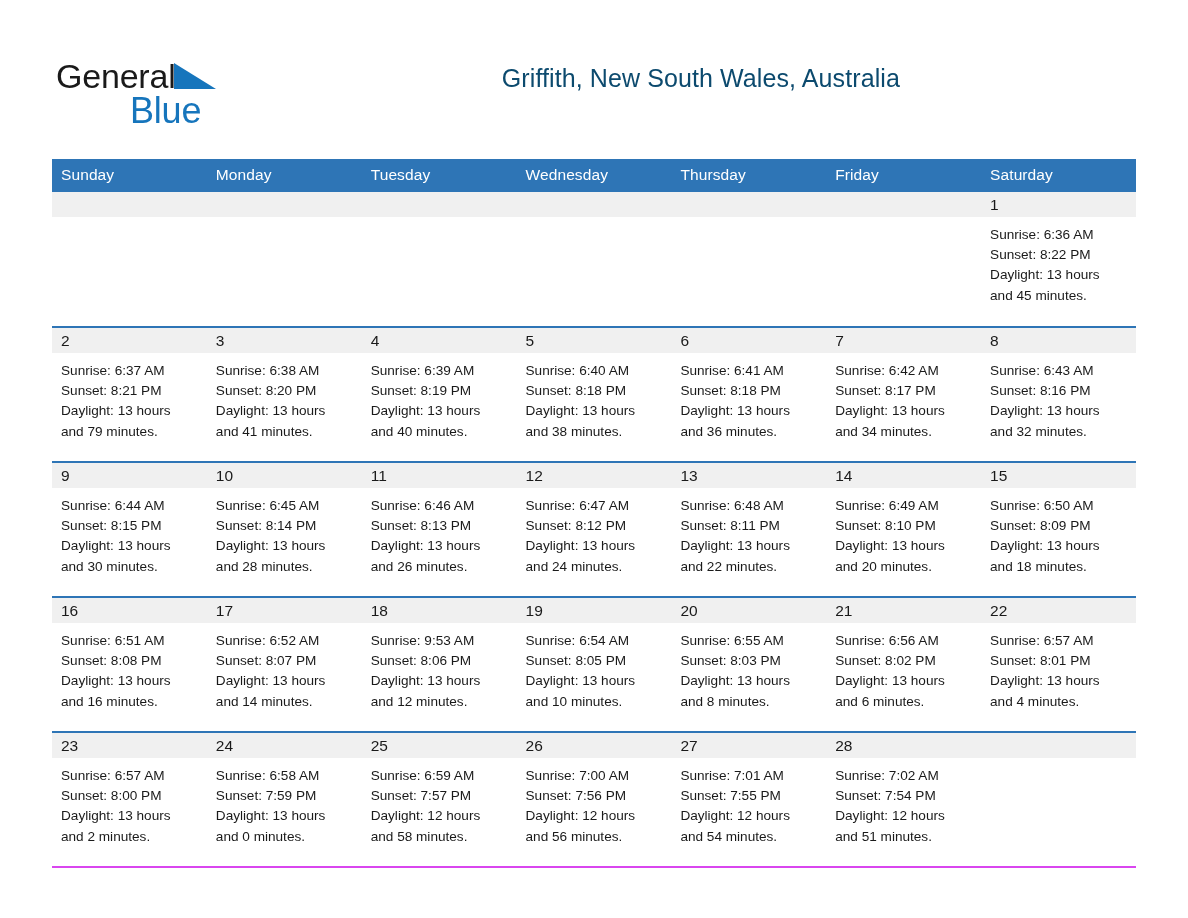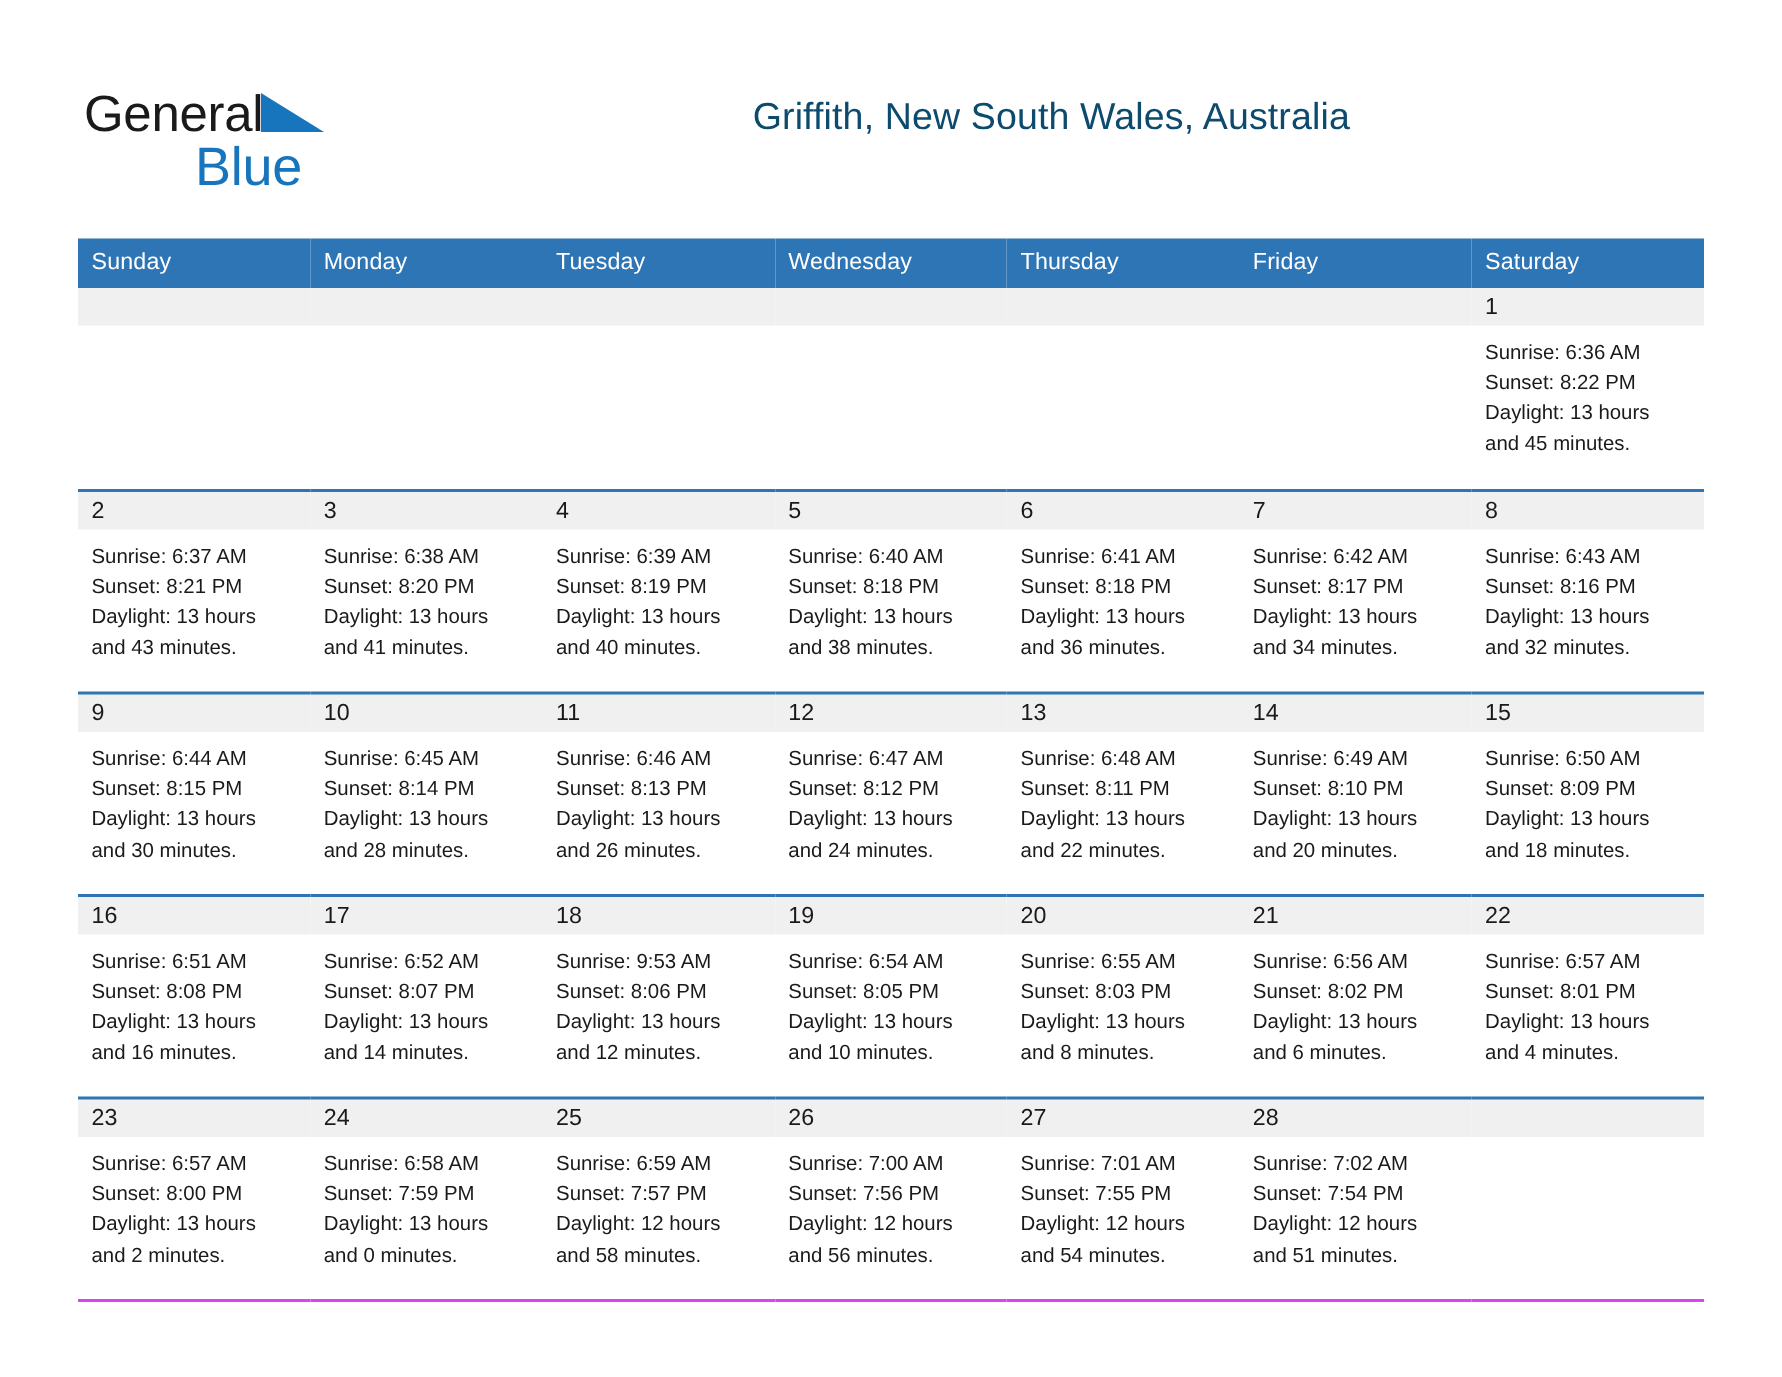--- a/index.html
+++ b/index.html
@@ -198,21 +198,21 @@
             </div>
           </td>
         </tr>
         <tr class="week-row">
           <td>
             <div class="daynum-band">2</div>
             <div class="cell-body">
               <div class="cell-line">Sunrise: 6:37 AM</div>
               <div class="cell-line">Sunset: 8:21 PM</div>
               <div class="cell-line">Daylight: 13 hours</div>
-              <div class="cell-line">and 43 minutes.</div>
+              <div class="cell-line">and 79 minutes.</div>
             </div>
           </td>
           <td>
             <div class="daynum-band">3</div>
             <div class="cell-body">
               <div class="cell-line">Sunrise: 6:38 AM</div>
               <div class="cell-line">Sunset: 8:20 PM</div>
               <div class="cell-line">Daylight: 13 hours</div>
               <div class="cell-line">and 41 minutes.</div>
             </div>

